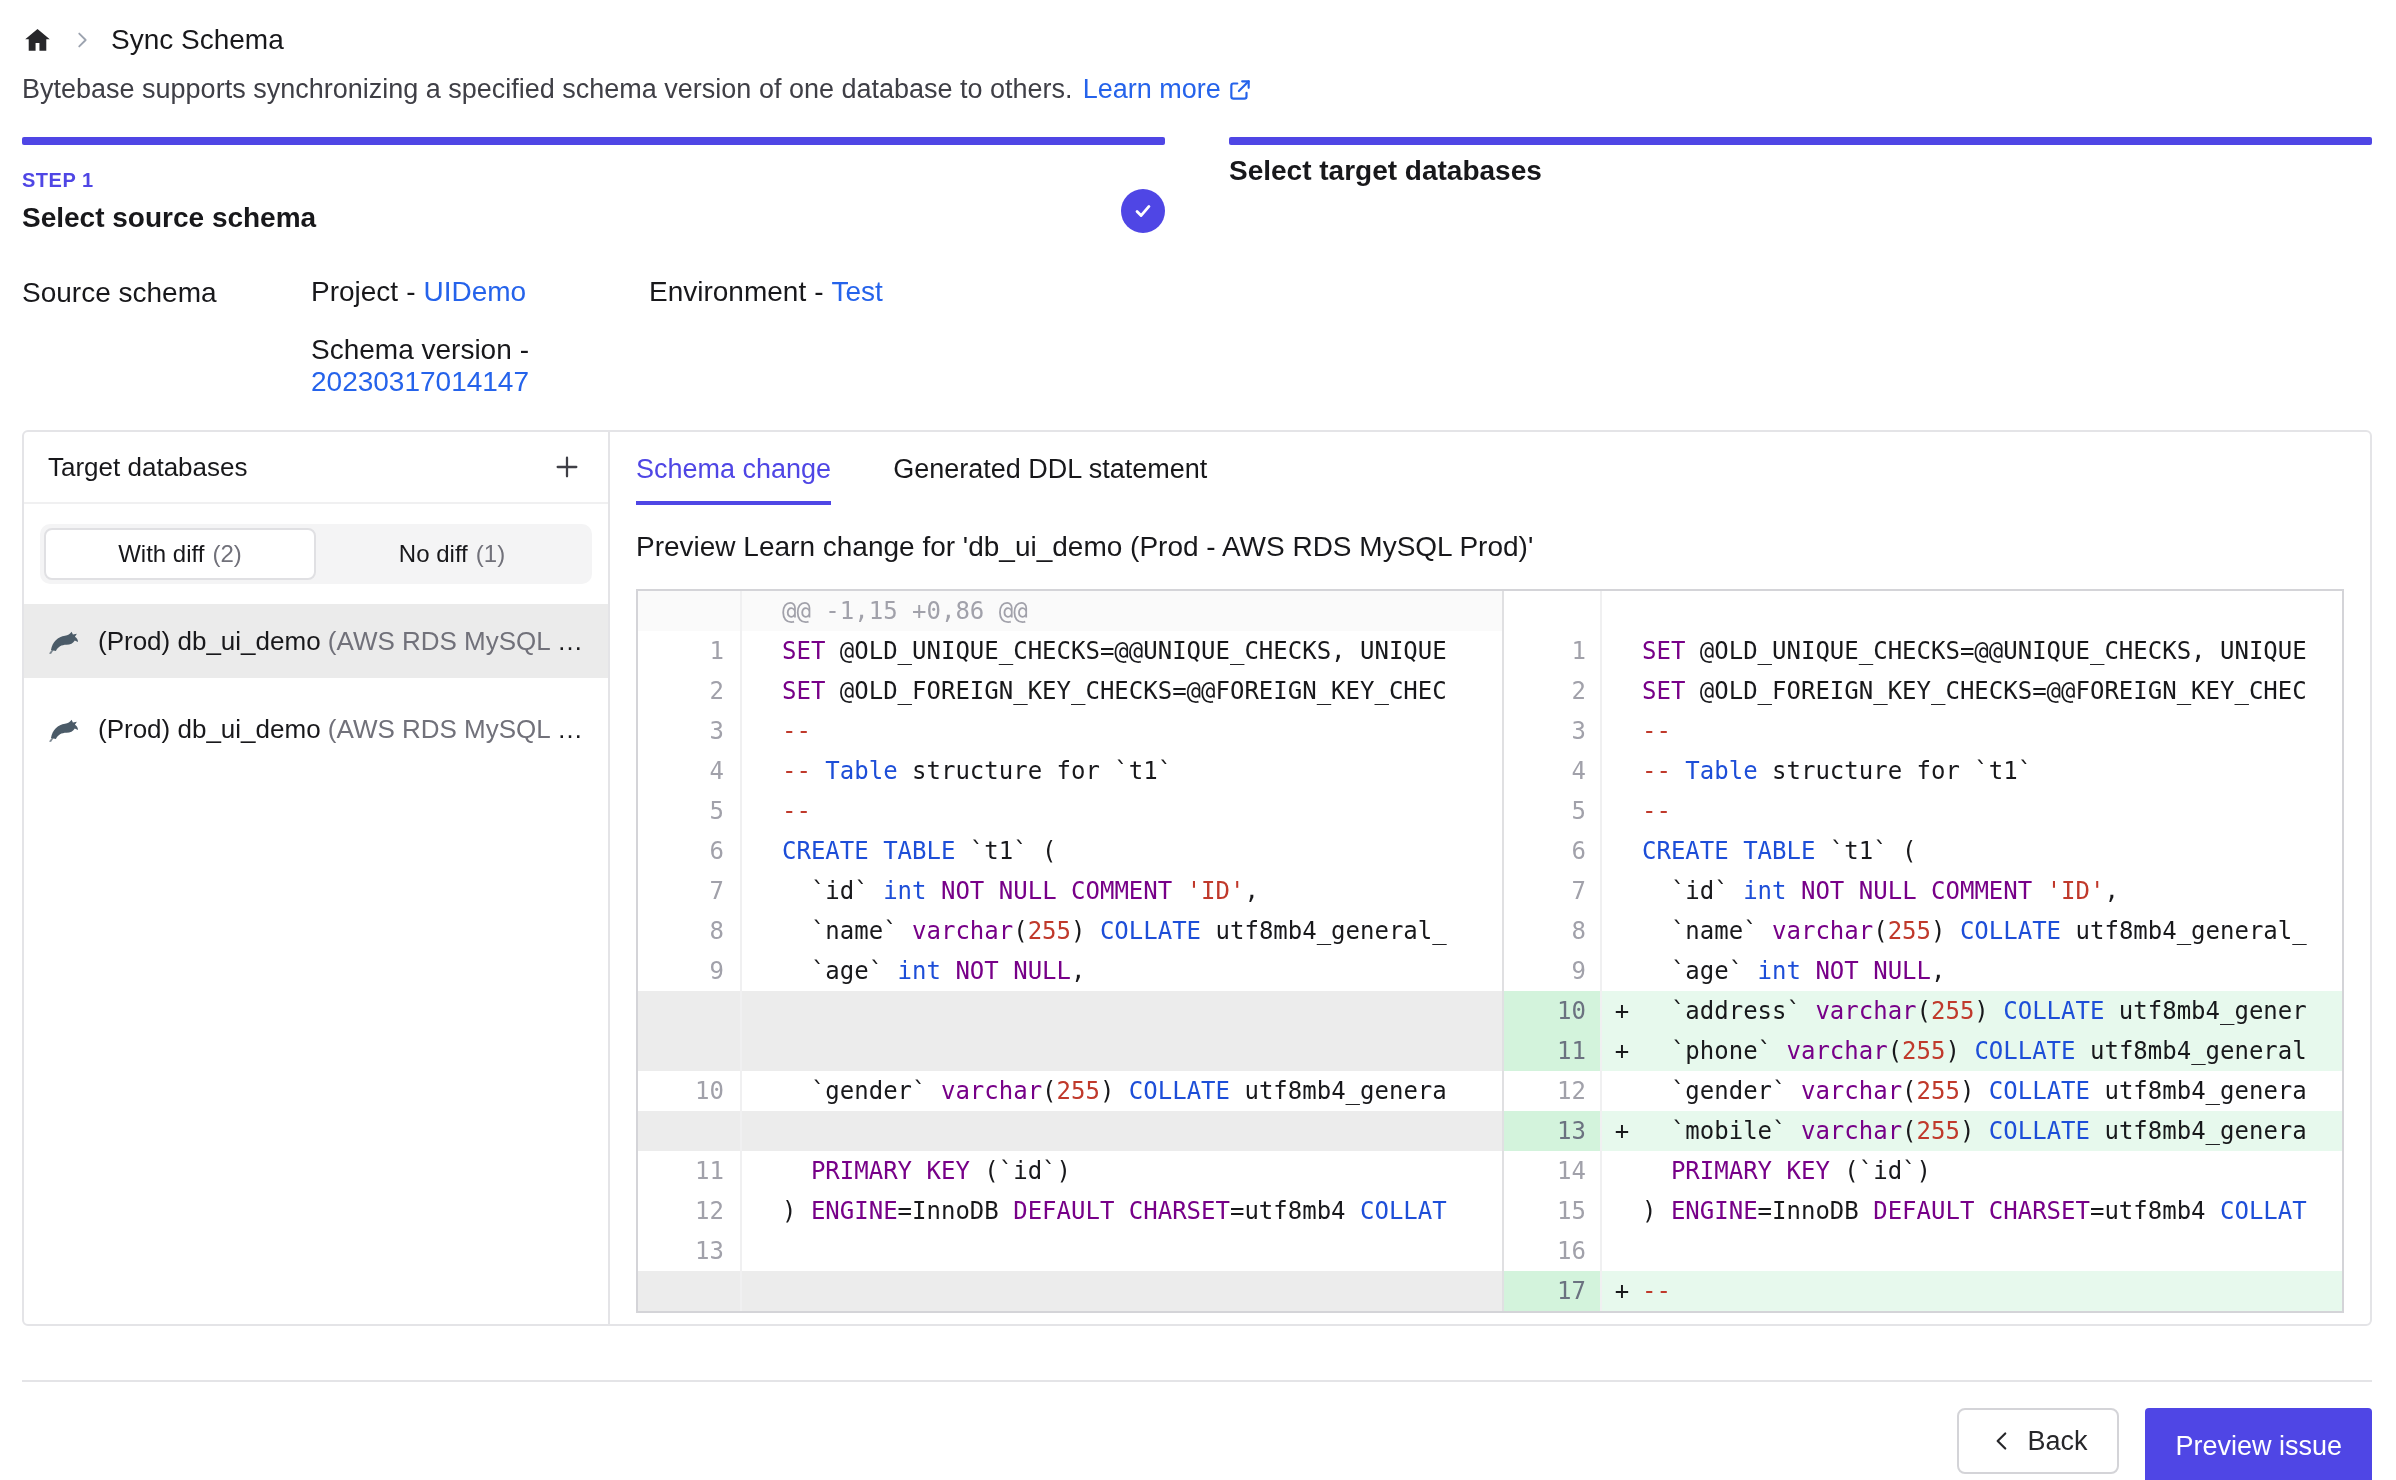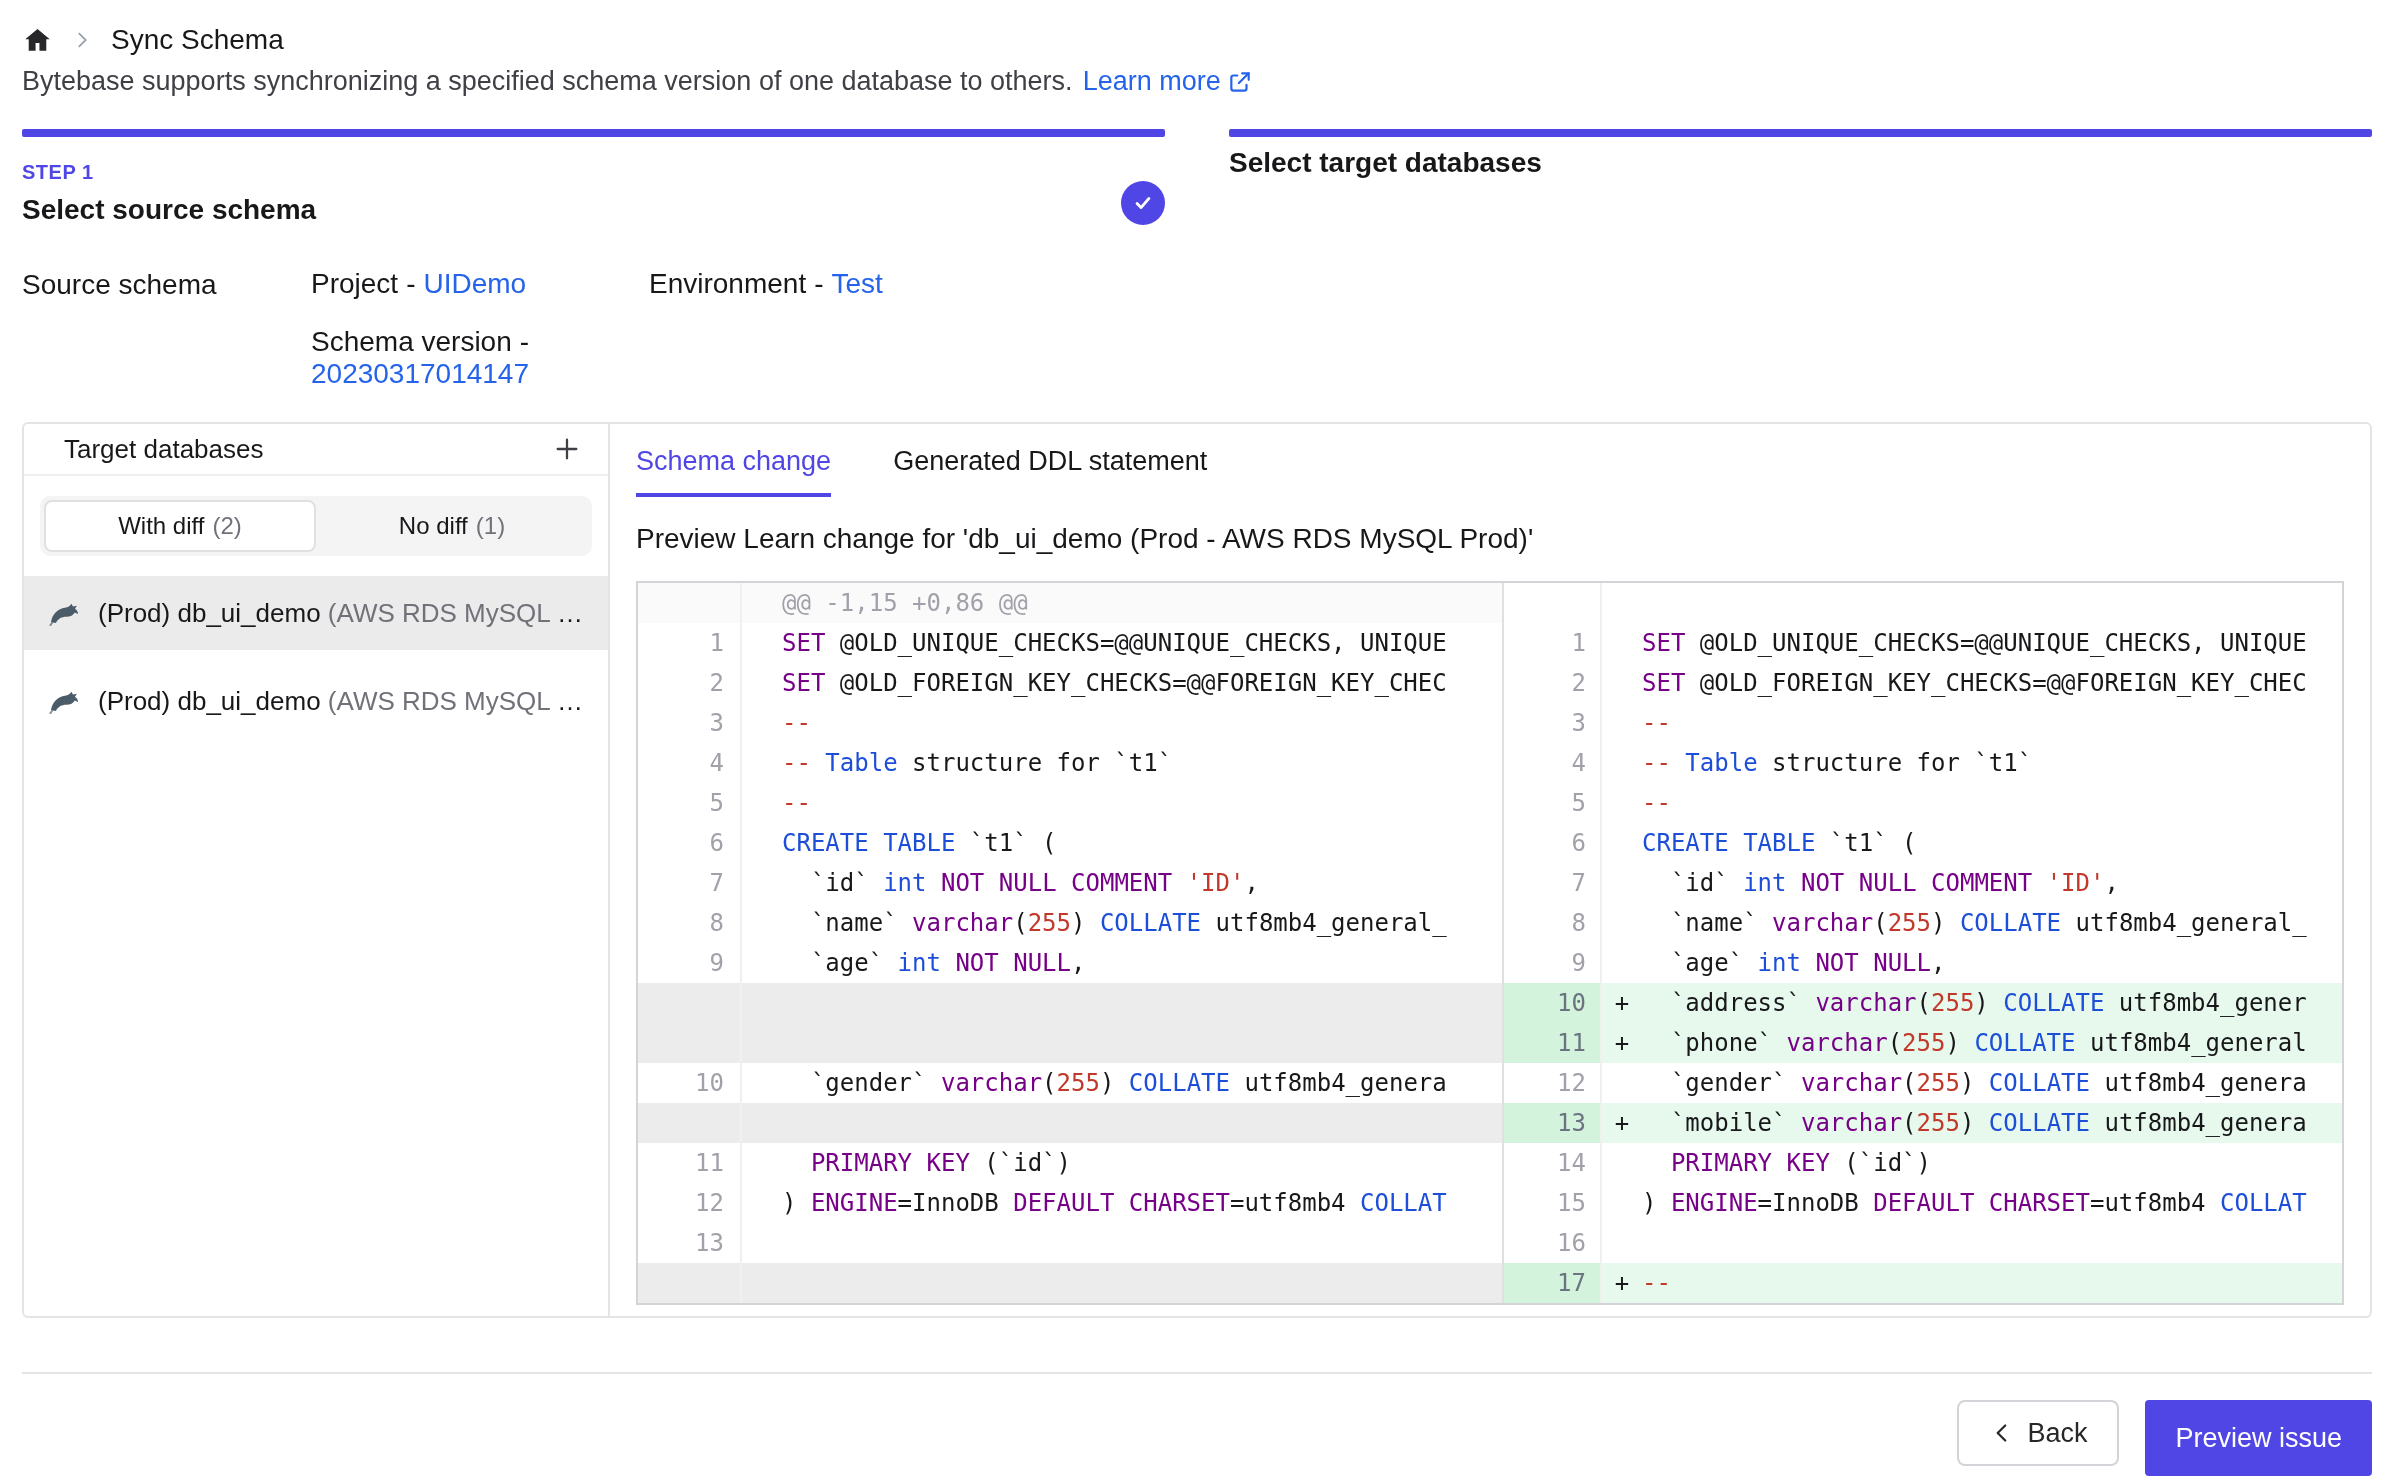--- a/index.html
+++ b/index.html
@@ -14,21 +14,21 @@
   .page{ padding:18px 24px 0 22px; }
 
   
   .breadcrumb{ display:flex; align-items:center; gap:18px; height:44px; }
   .icon-btn{ background:none; border:none; cursor:pointer; display:flex; align-items:center; }
   .home svg{ width:31px; height:31px; color:#27272a; display:block; }
   .crumb-sep svg{ width:22px; height:22px; color:#9ca3af; display:block; }
   .crumb-title{ font-size:28px; font-weight:500; color:var(--text); }
 
   
-  .intro{ margin-top:4px; font-size:27px; color:#3f3f46; display:flex; align-items:center; }
+  .intro{ margin-top:12px; font-size:27px; color:#3f3f46; display:flex; align-items:center; }
   .learn-more{ color:var(--link); text-decoration:none; display:inline-flex; align-items:center; gap:6px; margin-left:10px; font-weight:500; cursor:pointer; }
   .learn-more svg{ width:26px; height:26px; }
 
   
   .steps{ display:flex; gap:64px; margin-top:32px; }
   .step{ flex:1; position:relative; cursor:pointer; }
   .step-bar{ height:8px; background:var(--accent); border-radius:2px; }
   .step-label{ margin-top:24px; font-size:20px; font-weight:700; letter-spacing:.5px; color:var(--accent); }
   .step-title{ margin-top:10px; font-size:28px; font-weight:600; color:var(--text); }
   .step-check{ position:absolute; right:0; top:52px; width:44px; height:44px; border-radius:50%; background:var(--accent); display:flex; align-items:center; justify-content:center; }
@@ -37,21 +37,21 @@
   
   .source{ display:flex; margin-top:42px; }
   .ss-label{ width:289px; font-size:28px; padding-top:1px; }
   .ss-fields{ display:grid; grid-template-columns:338px auto; row-gap:26px; font-size:28px; }
   .ss-field .sep{ margin:0 8px; }
   .link{ color:var(--link); text-decoration:none; cursor:pointer; }
 
   
   .main-panel{ margin-top:32px; border:2px solid var(--border); border-radius:6px; height:896px; display:flex; overflow:hidden; }
   .target-col{ width:586px; flex:none; border-right:2px solid var(--border); display:flex; flex-direction:column; }
-  .target-header{ height:52px; flex:none; display:flex; align-items:center; justify-content:space-between; padding:0 18px 0 40px; border-bottom:2px solid #f0f0f1; }
+  .target-header{ height:72px; flex:none; display:flex; align-items:center; justify-content:space-between; padding:0 18px 0 24px; border-bottom:2px solid #f0f0f1; }
   .target-title{ font-size:26px; font-weight:500; }
   .add-btn{ width:46px; height:46px; background:none; border:none; cursor:pointer; display:flex; align-items:center; justify-content:center; color:#3f3f46; }
   .add-btn svg{ width:32px; height:32px; }
   .seg{ margin:20px 16px; background:#f4f4f5; border-radius:10px; padding:4px; display:flex; height:60px; flex:none; }
   .seg-item{ flex:1; display:flex; align-items:center; justify-content:center; gap:8px; font-size:24px; border-radius:8px; border:2px solid transparent; cursor:pointer; color:var(--text); }
   .seg-item.selected{ background:#fff; border-color:#e0e0e3; }
   .seg-count{ color:var(--muted); }
   .db-list{ flex:1; overflow:hidden; }
   .db-item{ height:74px; margin-bottom:14px; display:flex; align-items:center; gap:14px; padding:0 24px; font-size:26px; cursor:pointer; }
   .db-item.selected{ background:var(--selected); }

